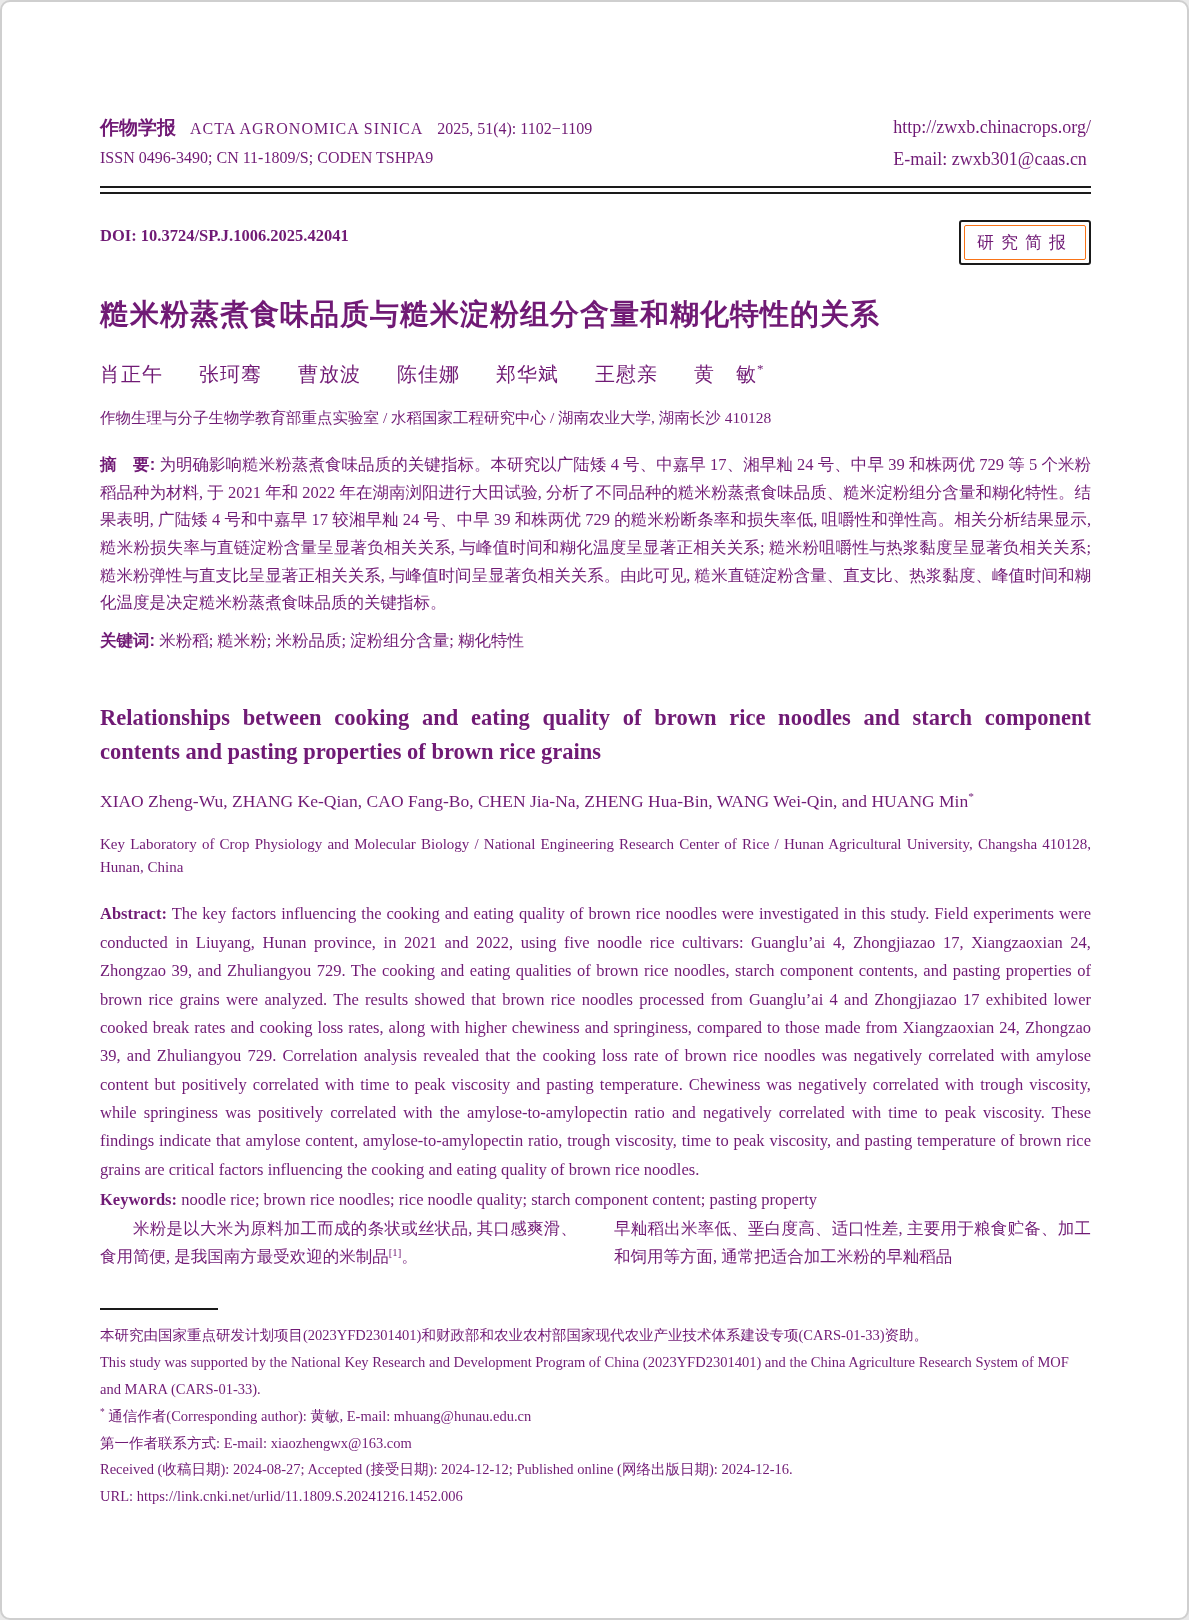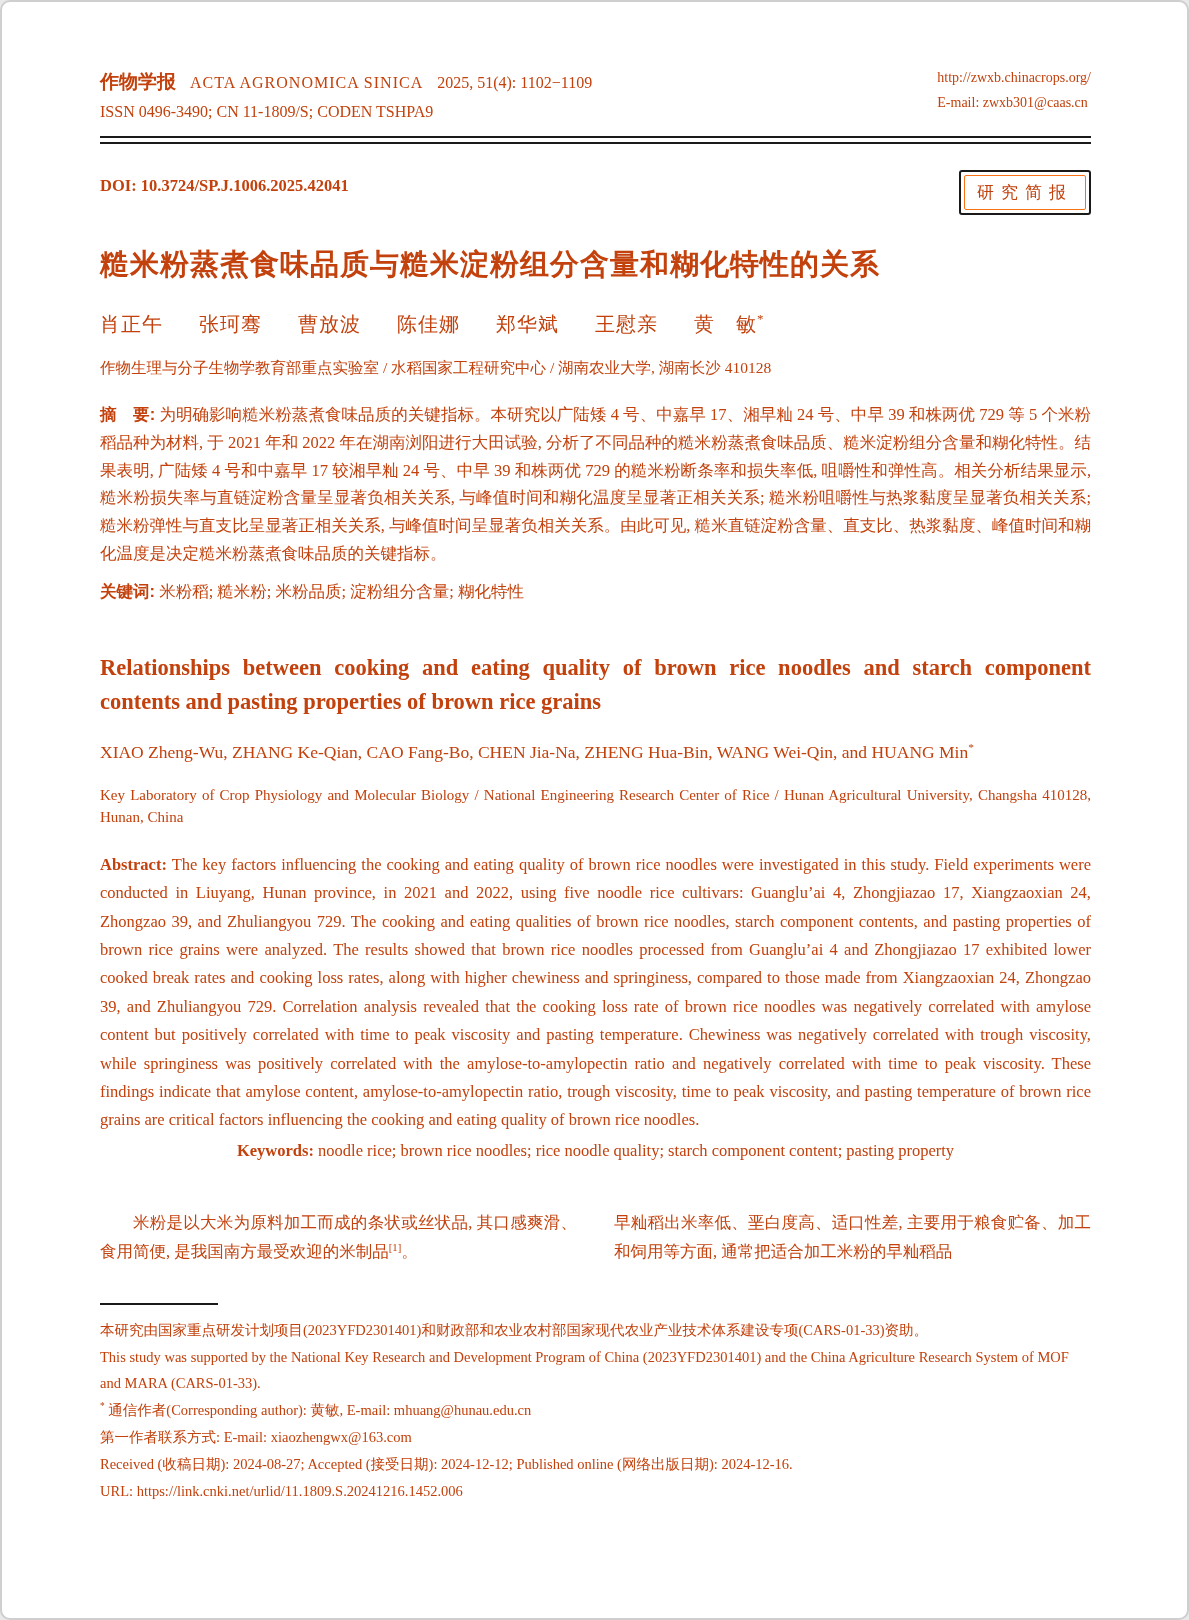--- a/index.html
+++ b/index.html
@@ -4,32 +4,32 @@
 <style>
   html,body{margin:0;padding:0;background:#e9e9e9;}
   .page{
     position:relative;
     width:1189px;height:1620px;
     margin:0 auto;
     background:#ffffff;
     border:2px solid #cfcfcf;
     border-radius:10px;
     box-sizing:border-box;
-    padding:63px 96px 30px 98px;
-    color:#c2410c;
+    padding:109px 96px 30px 98px;
+    color:#701a75;
     font-family:"Liberation Serif","DejaVu Serif",serif;
     overflow:hidden;
   }
   
   .journal-header{display:flex;justify-content:space-between;align-items:flex-start;}
   .jh-left{font-size:16px;line-height:1.75;}
   .jh-line1{display:flex;align-items:baseline;gap:14px;white-space:nowrap;}
   .jh-cn{font-family:"Liberation Sans","DejaVu Sans",sans-serif;font-weight:bold;font-size:19px;}
   .jh-en{letter-spacing:1px;}
-  .jh-right{font-size:14px;line-height:1.8;text-align:left;}
+  .jh-right{font-size:18px;line-height:1.8;text-align:left;}
   .double-rule{margin-top:10px;height:4px;border-top:2px solid #1a1a1a;border-bottom:2px solid #1a1a1a;}
   
   .doi-row{display:flex;justify-content:space-between;align-items:flex-start;margin-top:26px;}
   .doi{font-weight:bold;font-size:16.5px;padding-top:6px;}
   .badge{border:2px solid #1a1a1a;border-radius:3px;padding:3px;}
   .badge-inner{
     border:1px solid #f97316;border-radius:2px;
     padding:5px 12px;
     font-family:"Liberation Serif","DejaVu Serif",serif;
     font-size:17px;letter-spacing:7px;
@@ -49,23 +49,23 @@
   .label-hei{font-family:"Liberation Sans","DejaVu Sans",sans-serif;font-weight:bold;}
   .cn-keywords{margin-top:10px;font-size:16.5px;line-height:1.68;}
   
   .en-title{
     margin:46px 0 0 0;
     font-weight:bold;font-size:22.5px;line-height:1.5;text-align:justify;
   }
   .en-authors{margin-top:20px;font-size:17.5px;line-height:1.55;text-align:justify;}
   .en-affiliation{margin-top:18px;font-size:15px;line-height:1.5;text-align:justify;}
   .en-abstract{margin-top:22px;font-size:16.5px;line-height:1.72;text-align:justify;}
-  .en-keywords{margin-top:2px;font-size:16.5px;line-height:1.72;text-align:center;}
+  .en-keywords{margin-top:2px;font-size:16.5px;line-height:1.72;}
   
-  .body-cols{display:grid;grid-template-columns:1fr 1fr;column-gap:37px;margin-top:44px;}
+  .body-cols{display:grid;grid-template-columns:1fr 1fr;column-gap:37px;}
   .body-col{font-size:16.5px;line-height:1.75;text-align:justify;}
   .indent{text-indent:2em;}
   
   .footnote-sep{margin-top:36px;width:118px;height:0;border-top:2px solid #1a1a1a;}
   .footnotes{margin-top:12px;font-size:14.5px;line-height:1.85;}
   .footnotes div{margin:0;}
 </style>
 </head>
 <body>
 

